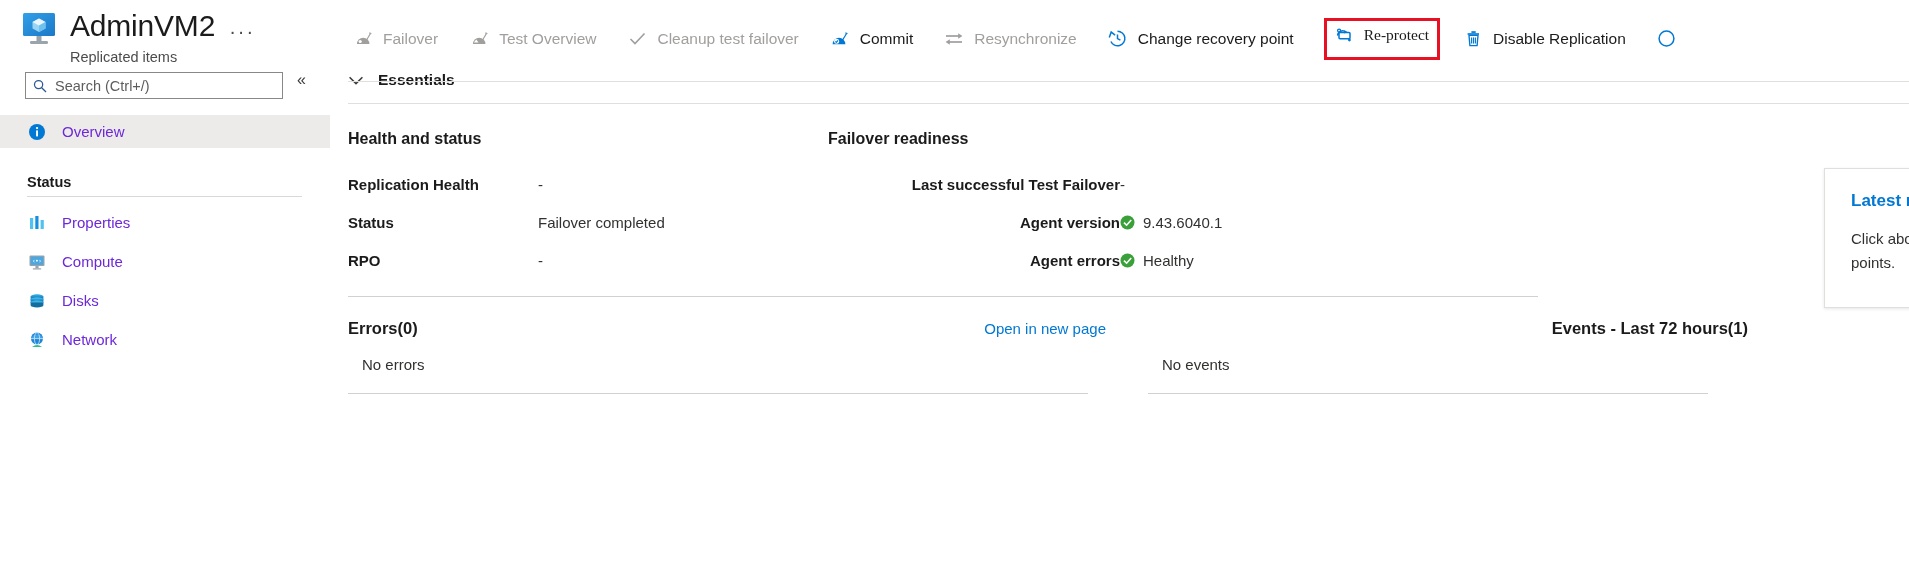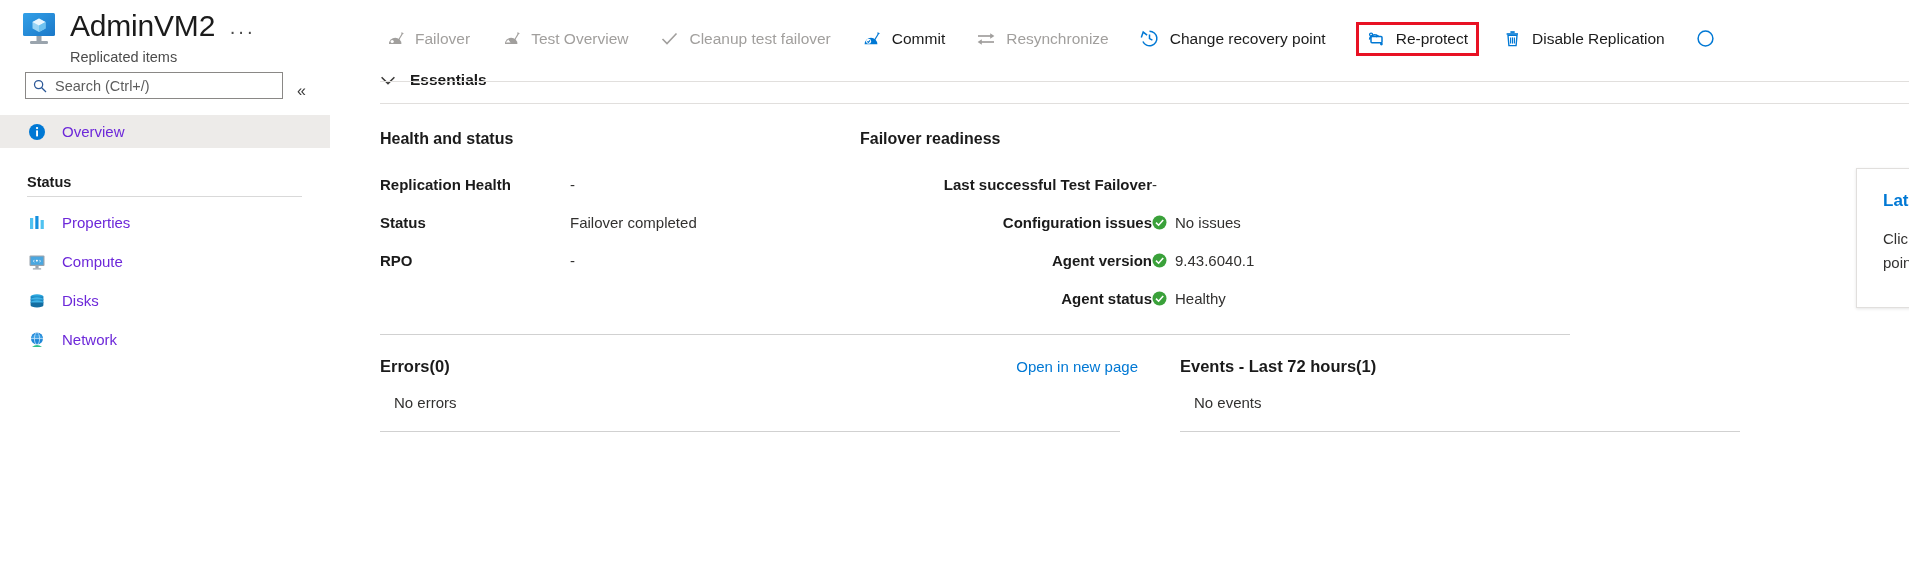--- a/index.html
+++ b/index.html
@@ -5,21 +5,21 @@
   * { box-sizing: border-box; margin: 0; padding: 0; }
   html, body {
     width: 1909px;
     height: 583px;
     overflow: hidden;
     background: #ffffff;
     font-family: "Liberation Sans", sans-serif;
     color: #1b1b1b;
     -webkit-font-smoothing: antialiased;
   }
-  .app { position: relative; width: 1909px; height: 583px; display: flex; gap: 32px; }
+  .app { position: relative; width: 1909px; height: 583px; display: flex; }
 
   
   .left-panel {
     width: 330px;
     min-width: 330px;
     height: 583px;
     background: #ffffff;
     position: relative;
   }
   .title-row {
@@ -56,21 +56,21 @@
   }
   .subtitle {
     font-size: 14.5px;
     color: #4c4c4c;
     margin-top: 4px;
     line-height: 18px;
   }
 
   .search-row {
     display: flex;
-    align-items: flex-end;
+    align-items: flex-start;
     padding: 14px 0 0 25px;
   }
   .search-box {
     width: 258px;
     height: 27px;
     border: 1px solid #8a8886;
     background: #fff;
     display: flex;
     align-items: center;
     padding: 0 7px;
@@ -156,23 +156,24 @@
   }
   .tb-item.disabled { color: #a19f9d; cursor: default; }
   .tb-item .tb-ico {
     width: 22px; height: 22px;
     margin-right: 9px;
     display: flex; align-items: center; justify-content: center;
     flex-shrink: 0;
   }
   .tb-item.highlight {
     border: 3px solid #e81123;
-    padding: 3px 8px 3px 6px;
+    padding: 3px 8px 11px 6px;
     margin-left: 4px;
     margin-right: 18px;
+    font-family: Liberation Serif, serif;
   }
   .tb-divider-line {
     position: absolute;
     left: 18px;
     right: 0;
     top: 81px;
     height: 1px;
     background: #e1dfdd;
   }
 
@@ -247,21 +248,21 @@
     padding-left: 18px;
     margin-top: 22px;
   }
   .bot-col { width: 800px; position: relative; }
   .bot-col2 { width: 600px; }
   .bot-head {
     font-size: 16.5px;
     font-weight: bold;
     color: #1b1b1b;
   }
-  .bot-headrow { display: flex; align-items: baseline; }
+  .bot-headrow { display: flex; align-items: baseline; justify-content: flex-end; }
   .open-link {
     color: #0078d4;
     font-size: 15px;
     cursor: pointer;
     margin-left: auto;
     padding-right: 42px;
   }
   .bot-body {
     margin-top: 18px;
     padding-left: 14px;
@@ -556,48 +557,36 @@
       </div>
 
       <div class="col col2">
         <div class="col-head">Failover readiness</div>
 
         <div class="kv">
           <div class="k">Last successful Test Failover</div>
           <div class="v">-</div>
         </div>
 
-        <div class="kv">
-          <div class="k">Configuration issues</div>
-          <div class="v">
-            <span class="ok-dot">
-              <svg width="15" height="15" viewBox="0 0 15 15">
-                <circle cx="7.5" cy="7.5" r="7" fill="#3aa13a"></circle>
-                <polyline points="4,7.6 6.6,10.2 11.2,4.9" fill="none" stroke="#fff" stroke-width="1.6"></polyline>
-              </svg>
-            </span>
-            <span>No issues</span>
-          </div>
-        </div>
 
         <div class="kv">
           <div class="k">Agent version</div>
           <div class="v">
             <span class="ok-dot">
               <svg width="15" height="15" viewBox="0 0 15 15">
                 <circle cx="7.5" cy="7.5" r="7" fill="#3aa13a"></circle>
                 <polyline points="4,7.6 6.6,10.2 11.2,4.9" fill="none" stroke="#fff" stroke-width="1.6"></polyline>
               </svg>
             </span>
             <span>9.43.6040.1</span>
           </div>
         </div>
 
         <div class="kv">
-          <div class="k">Agent status</div>
+          <div class="k">Agent errors</div>
           <div class="v">
             <span class="ok-dot">
               <svg width="15" height="15" viewBox="0 0 15 15">
                 <circle cx="7.5" cy="7.5" r="7" fill="#3aa13a"></circle>
                 <polyline points="4,7.6 6.6,10.2 11.2,4.9" fill="none" stroke="#fff" stroke-width="1.6"></polyline>
               </svg>
             </span>
             <span>Healthy</span>
           </div>
         </div>

